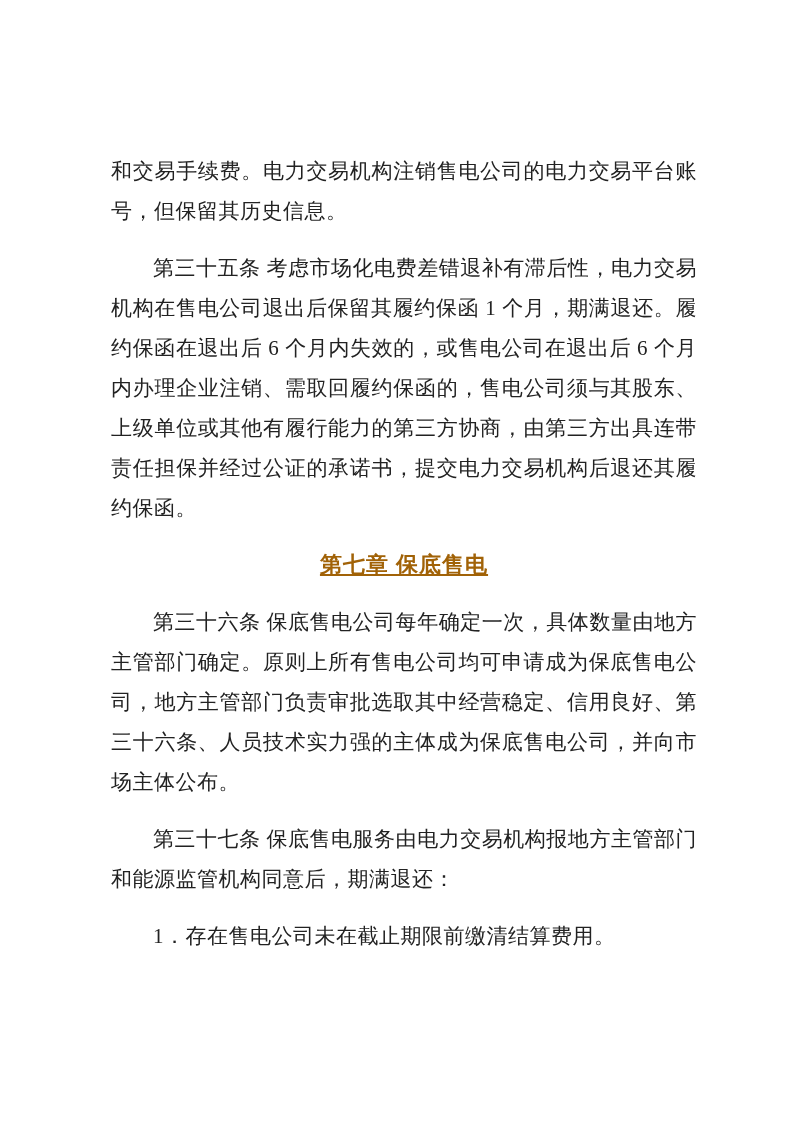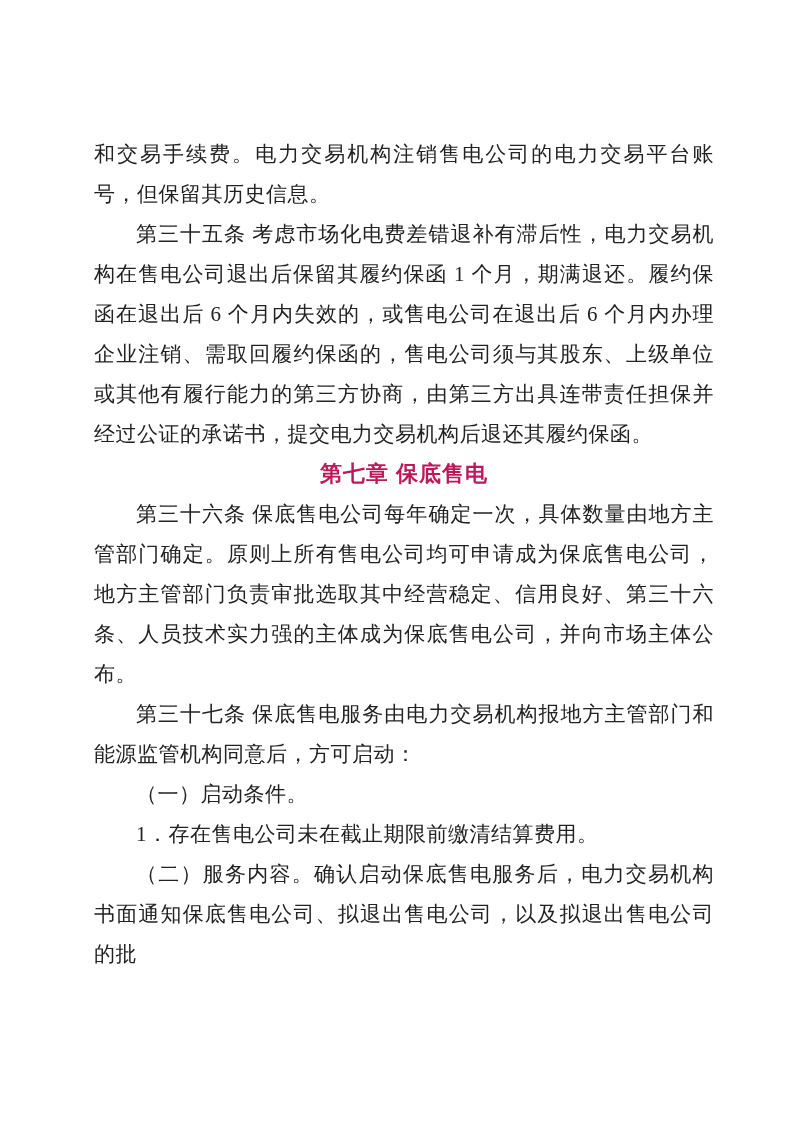--- a/index.html
+++ b/index.html
@@ -20,59 +20,58 @@
     left: 94px;
     top: 134px;
     width: 620px;
     color: #222222;
     font-size: 21px;
     line-height: 40px;
     text-align: justify;
     text-align-last: left;
   }
   .para {
-    margin: 0;
+    margin: 17px;
     padding: 0;
     text-indent: 2em;
     letter-spacing: 0.5px;
   }
   .para.flush {
     text-indent: 0;
   }
   .chapter-heading {
     margin: 0;
     padding: 0;
     font-family: "Liberation Sans", "DejaVu Sans", sans-serif;
     font-weight: 700;
     font-size: 22px;
     line-height: 40px;
     text-align: center;
     text-align-last: center;
-    color: #be185d;
+    color: #a16207;
     letter-spacing: 1px;
+    text-decoration: underline;
   }
 </style>
 </head>
 <body>
 
 <div class="page">
   <div class="content">
 
     <p class="para flush">和交易手续费。电力交易机构注销售电公司的电力交易平台账号，但保留其历史信息。</p>
 
     <p class="para">第三十五条 考虑市场化电费差错退补有滞后性，电力交易机构在售电公司退出后保留其履约保函 1 个月，期满退还。履约保函在退出后 6 个月内失效的，或售电公司在退出后 6 个月内办理企业注销、需取回履约保函的，售电公司须与其股东、上级单位或其他有履行能力的第三方协商，由第三方出具连带责任担保并经过公证的承诺书，提交电力交易机构后退还其履约保函。</p>
 
     <h2 class="chapter-heading">第七章 保底售电</h2>
 
     <p class="para">第三十六条 保底售电公司每年确定一次，具体数量由地方主管部门确定。原则上所有售电公司均可申请成为保底售电公司，地方主管部门负责审批选取其中经营稳定、信用良好、第三十六条、人员技术实力强的主体成为保底售电公司，并向市场主体公布。</p>
 
-    <p class="para">第三十七条 保底售电服务由电力交易机构报地方主管部门和能源监管机构同意后，方可启动：</p>
+    <p class="para">第三十七条 保底售电服务由电力交易机构报地方主管部门和能源监管机构同意后，期满退还：</p>
 
-    <p class="para">（一）启动条件。</p>
 
     <p class="para">1．存在售电公司未在截止期限前缴清结算费用。</p>
 
 
 
-    <p class="para">（二）服务内容。确认启动保底售电服务后，电力交易机构书面通知保底售电公司、拟退出售电公司，以及拟退出售电公司的批</p>
 
   </div>
 </div>
 
 </body></html>

